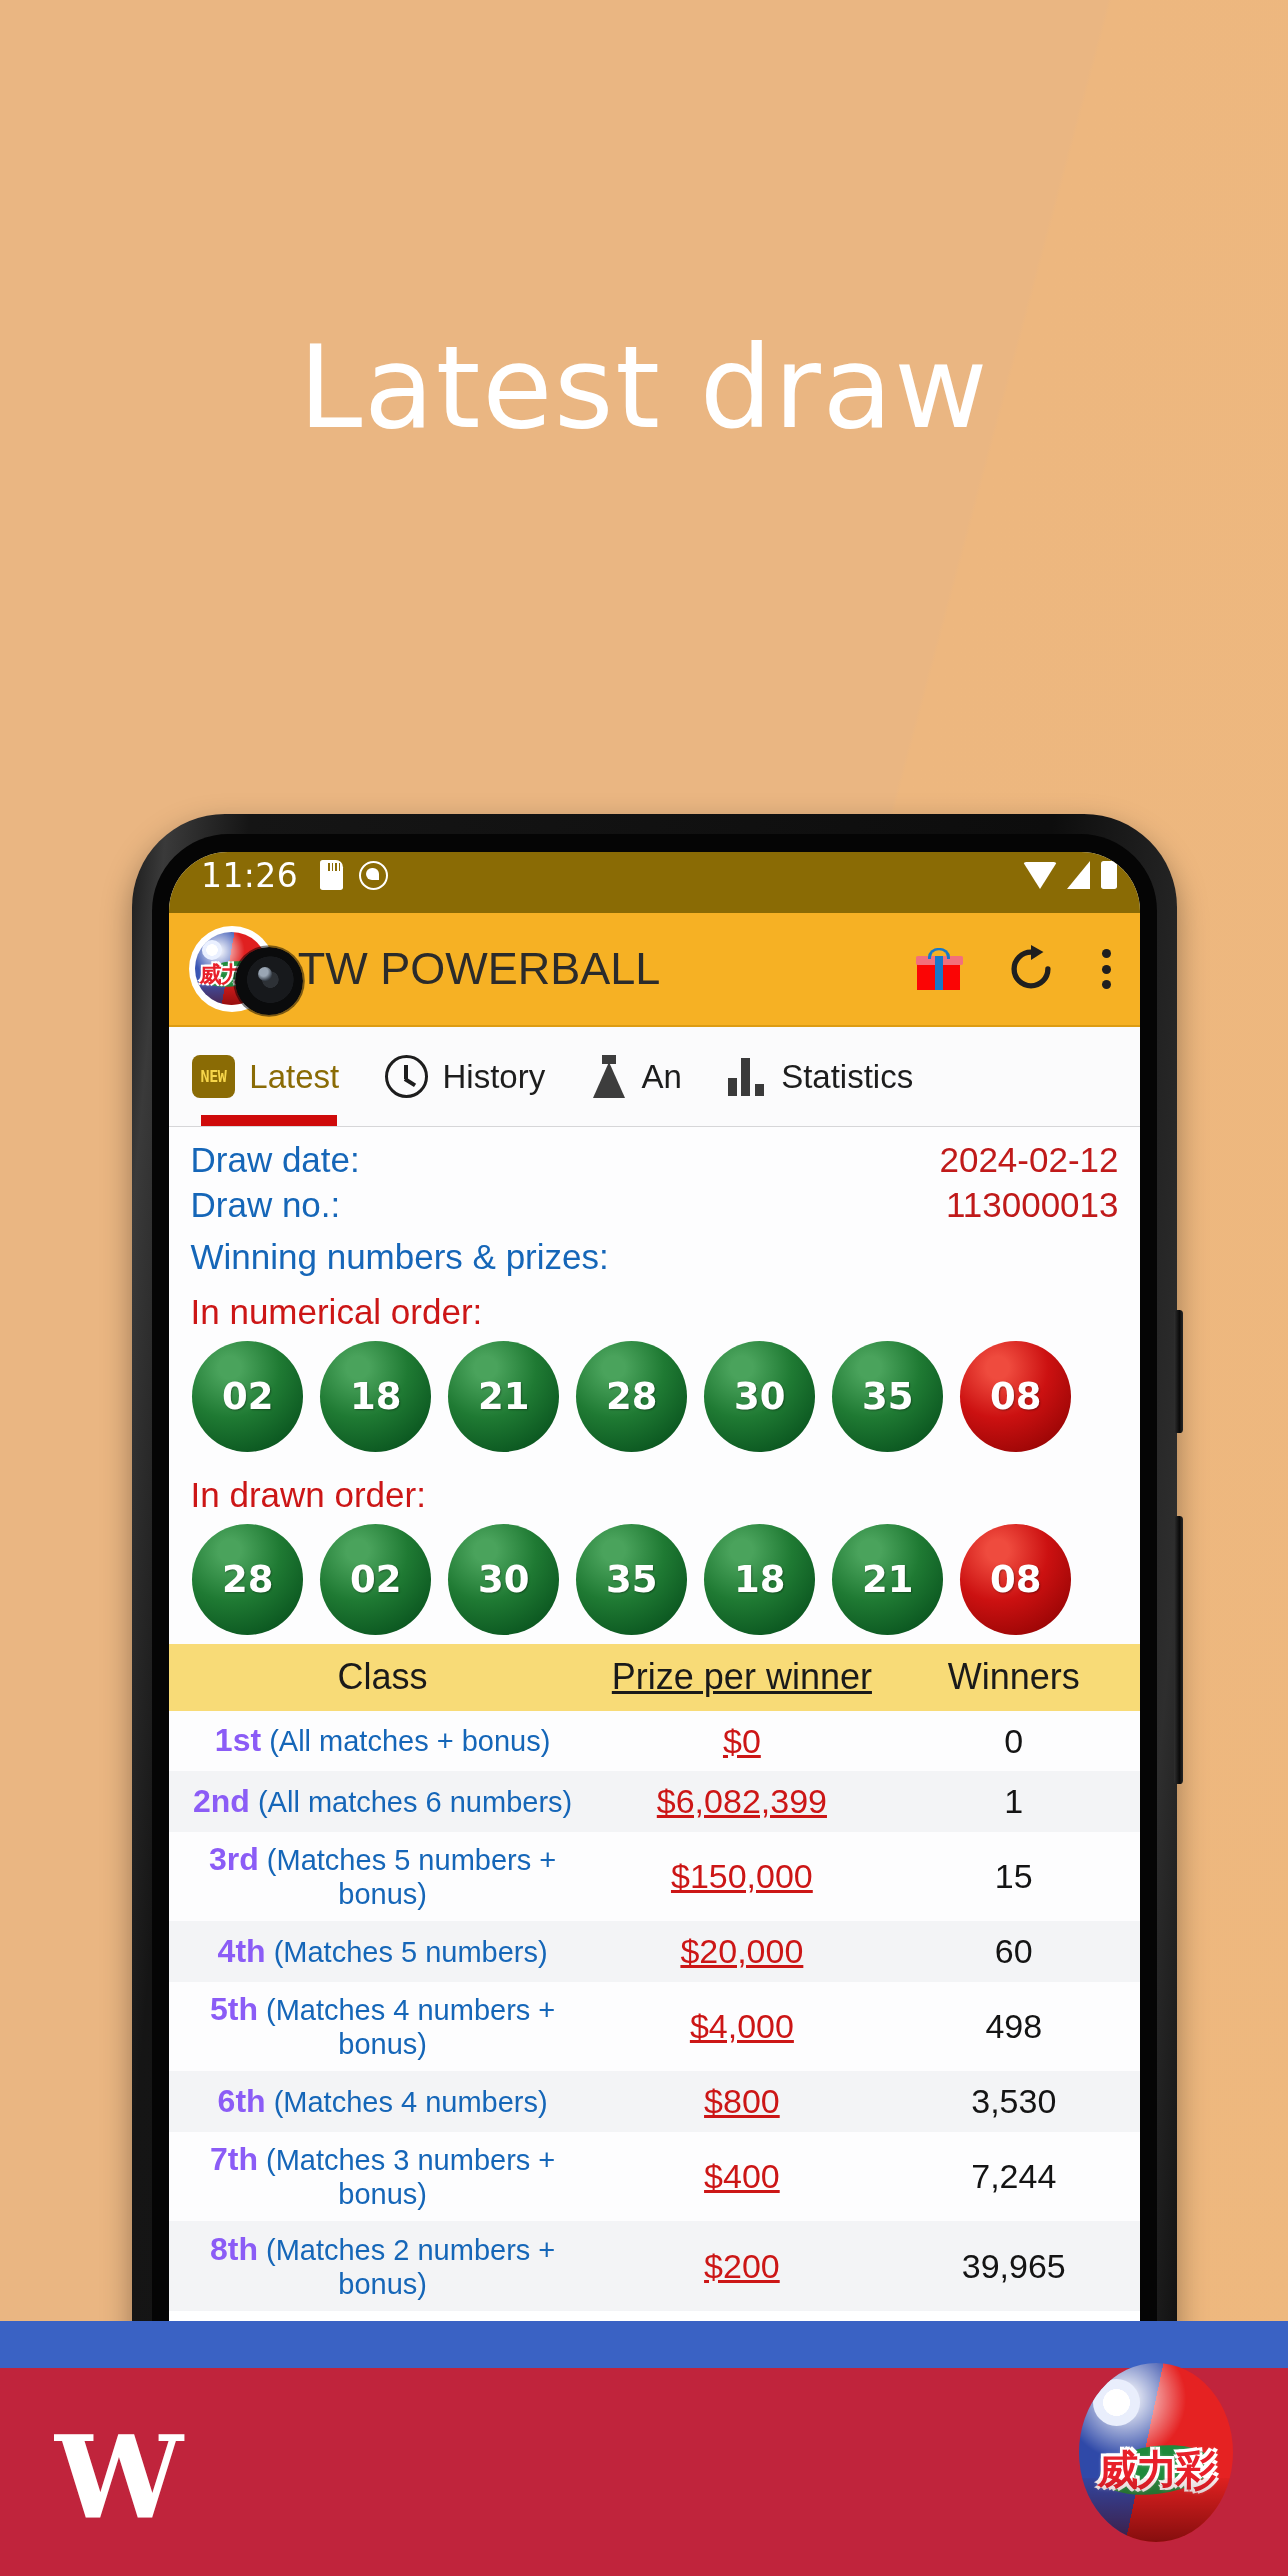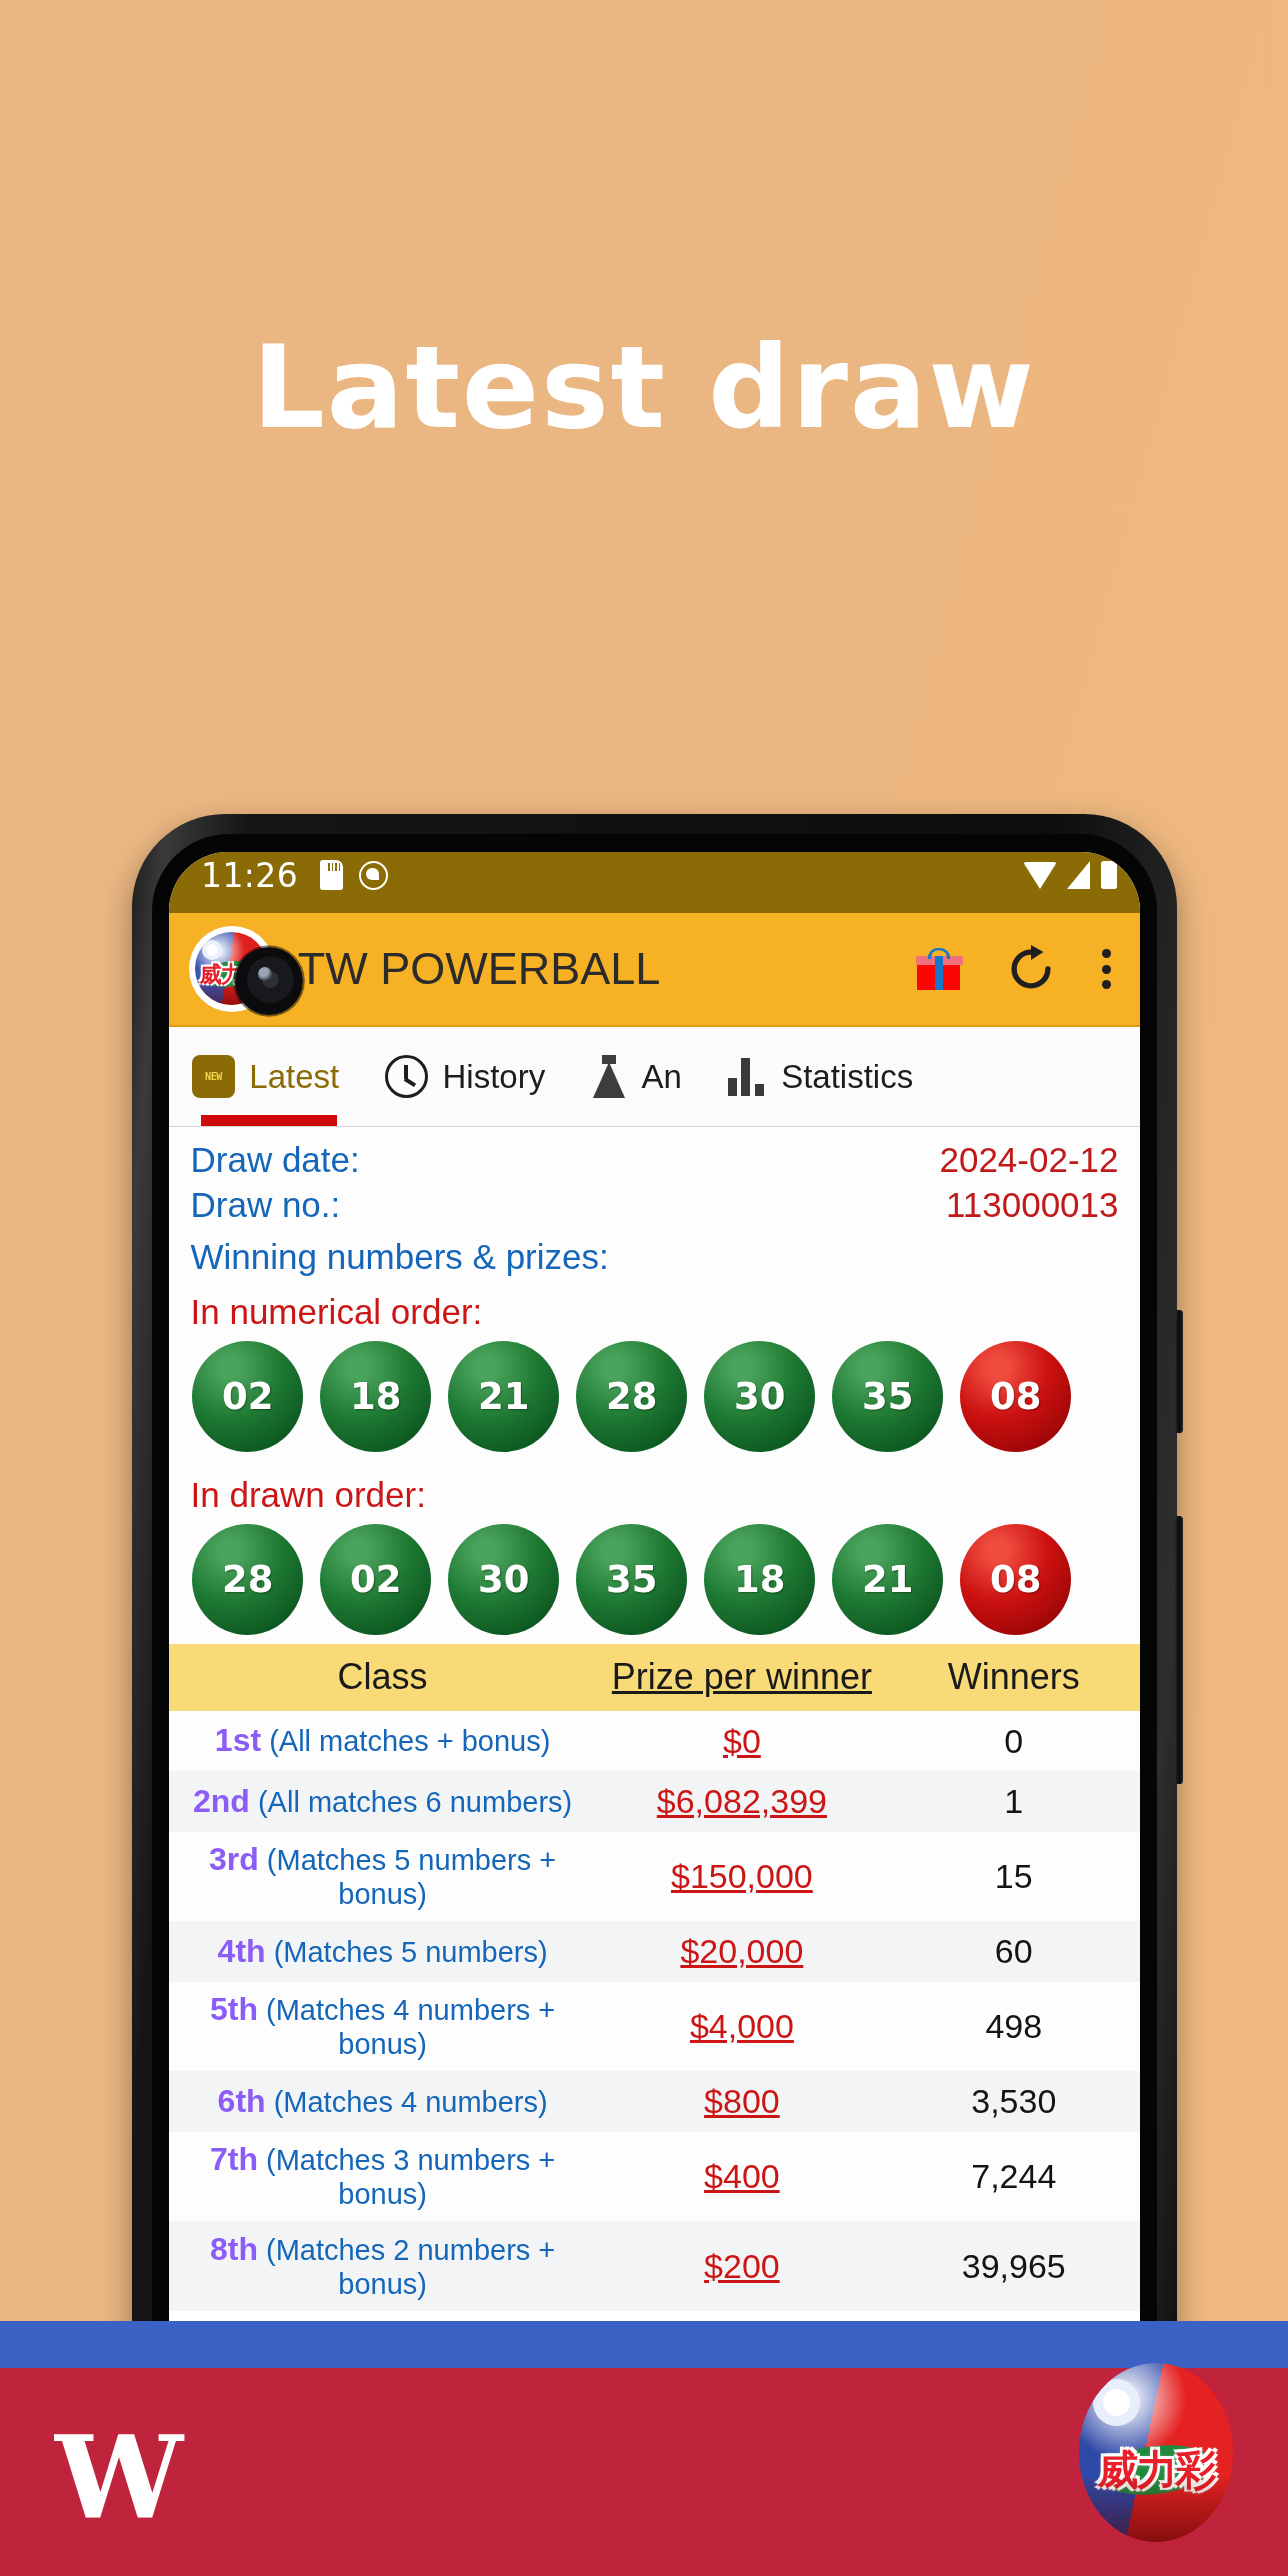--- a/index.html
+++ b/index.html
@@ -21,21 +21,21 @@
 
   
   #headline {
     position: absolute;
     top: 331px;
     left: 0;
     width: 1288px;
     text-align: center;
     font-family: "DejaVu Sans", sans-serif;
     font-size: 114px;
-    font-weight: bold;
+    font-weight: normal;
     color: #ffffff;
     letter-spacing: 1.8px;
     line-height: 1;
   }
 
   
   #phone {
     position: absolute;
     left: 132px;
     top: 814px;
@@ -285,21 +285,21 @@
     flex: 0 0 auto;
   }
   .tab-label { font-size: 33px; color: #1d1d1d; white-space: nowrap; }
   .tab.active .tab-label { color: #8a6b05; }
 
   .new-badge {
     width: 43px; height: 43px;
     background: #8a6b05;
     border-radius: 8px;
     display: flex; align-items: center; justify-content: center;
-    font-size: 10px; font-weight: bold; color: #f6d54a;
+    font-size: 15px; font-weight: bold; color: #f6d54a;
     letter-spacing: -0.4px;
     font-family: "DejaVu Sans Mono", monospace;
   }
 
   .clock-icon { width: 43px; height: 43px; border: 3.6px solid #1d1d1d; border-radius: 50%; position: relative; }
   .clock-icon::before { content:""; position:absolute; left:16px; top:7.2px; width:3.6px; height:14.3px; background:#1d1d1d; }
   .clock-icon::after  { content:""; position:absolute; left:17px; top:19px; width:11.6px; height:3.6px; background:#1d1d1d; transform-origin: left center; transform: rotate(32deg); }
 
   .bars-icon { width: 39px; height: 38px; display: flex; align-items: flex-end; gap: 4.5px; }
   .bars-icon i { display:block; width: 9px; background: #3a3a3a; }

